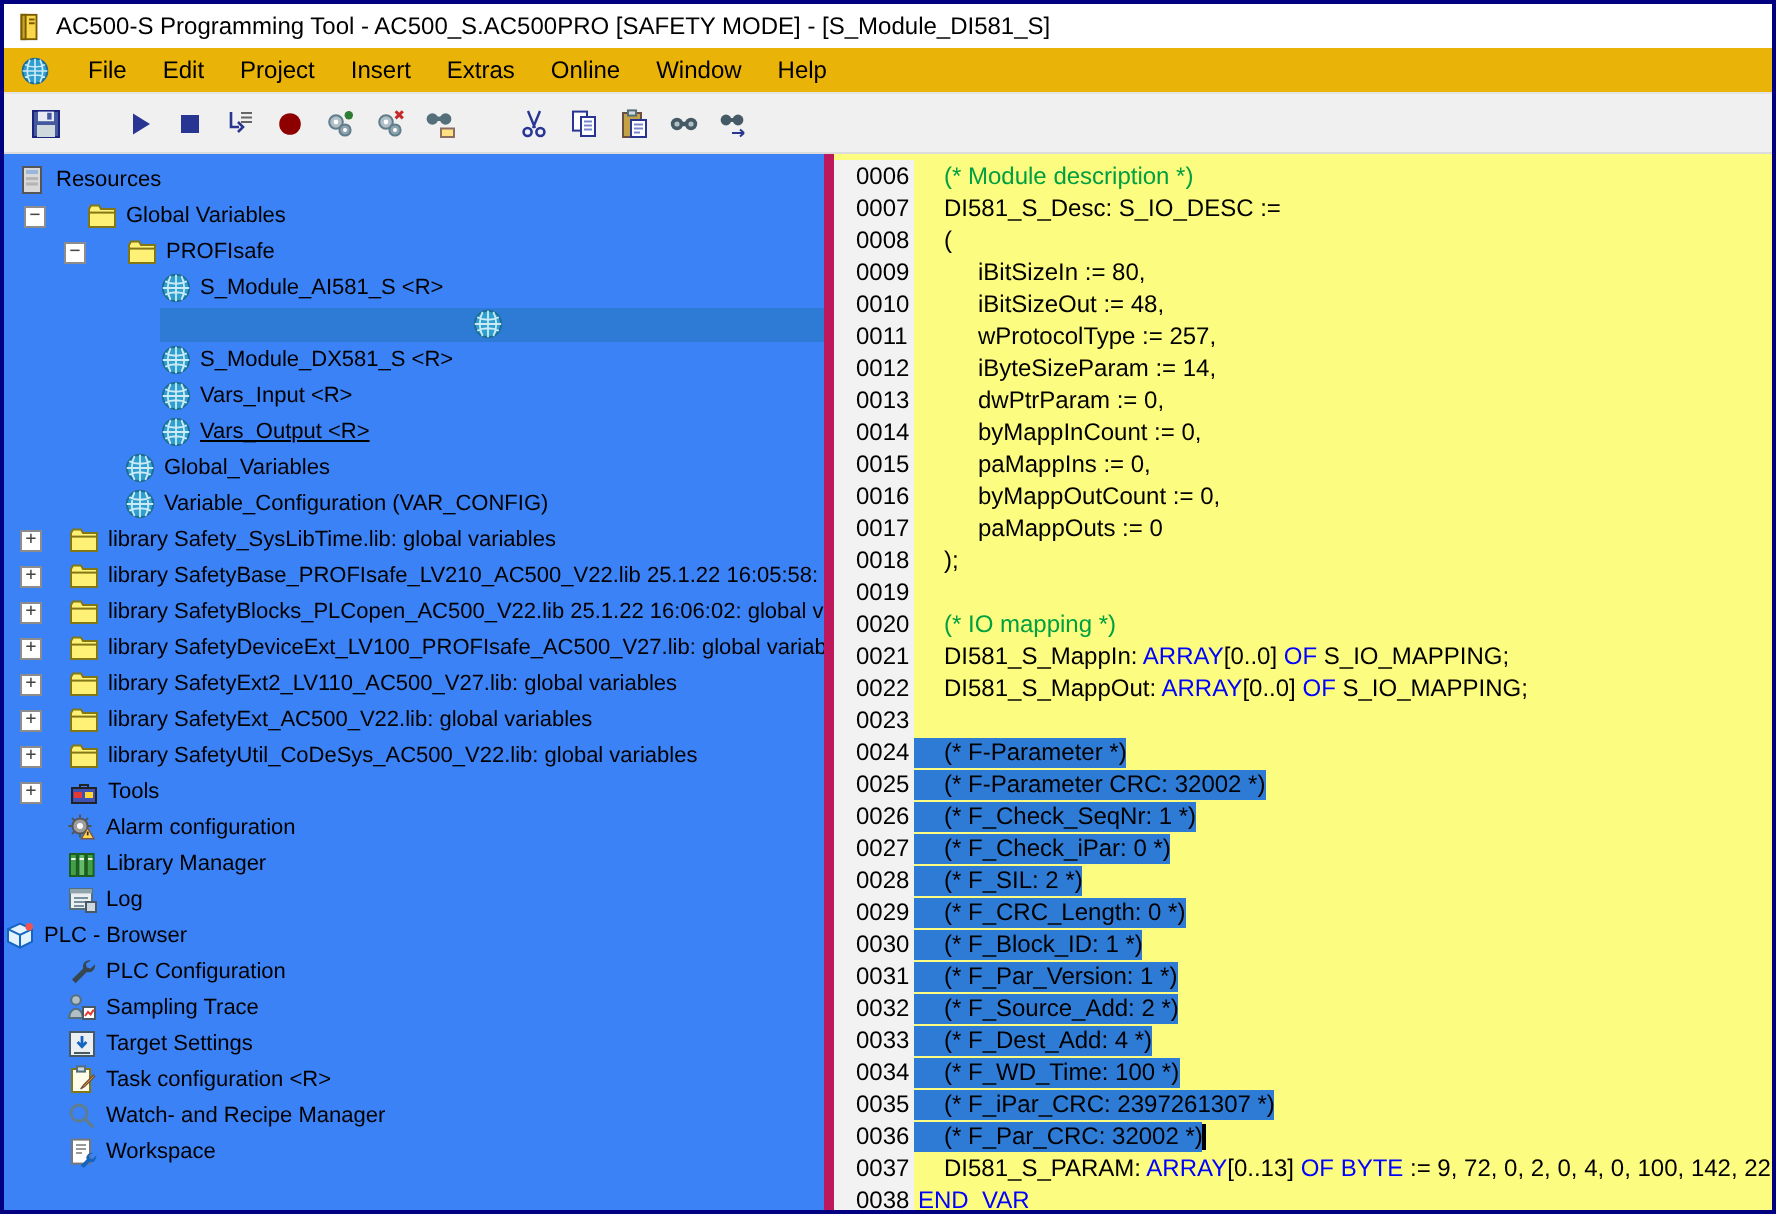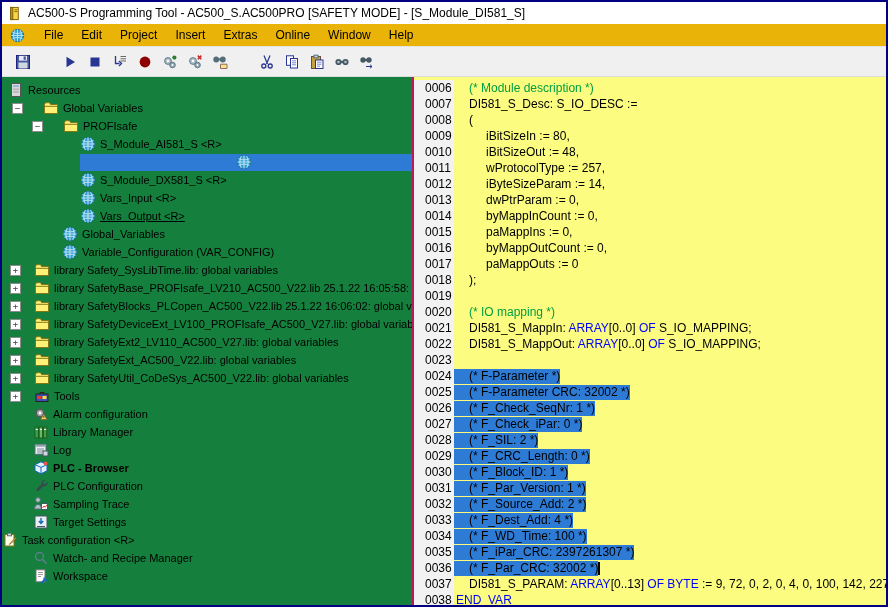--- a/index.html
+++ b/index.html
@@ -8,21 +8,21 @@
   .titlebar .ticn{width:15px;height:15px;margin-right:6px;flex:0 0 auto;}
   .title-text{font-size:12px;color:#000;white-space:nowrap;}
   .menubar{height:22px;display:flex;align-items:center;background:#eab308;padding-left:8px;}
   .menu-globe{width:15px;height:15px;margin-right:10px;flex:0 0 auto;}
   .menu-item{font-size:12px;color:#000;padding:2px 9px;cursor:default;}
   .toolbar{height:29px;background:#f0f0f0;display:flex;align-items:center;padding-left:10px;border-top:1px solid #e4e4e4;}
   .tgroup{display:flex;align-items:center;margin-right:22px;}
   .tool{width:22px;height:22px;display:flex;align-items:center;justify-content:center;margin-right:3px;}
   .tool svg{width:16px;height:16px;}
   .main{display:flex;height:530px;border-top:1px solid #dcdcdc;}
-  .tree{width:410px;flex:0 0 410px;background:#15803d;overflow:hidden;padding-top:4px;border-right:2px solid #be185d;}
+  .tree{width:410px;flex:0 0 410px;background:#3b82f6;overflow:hidden;padding-top:4px;border-right:5px solid #be185d;}
   .trow{height:18px;display:flex;align-items:center;white-space:nowrap;font-size:11px;color:#000;}
   .exp{flex:0 0 auto;width:9px;height:9px;box-sizing:content-box;border:1px solid #8c8c8c;background:#fff;
        font:9px/9px "DejaVu Sans Mono",monospace;text-align:center;color:#444;}
   .ticon{flex:0 0 auto;width:16px;height:16px;margin-right:4px;}
   .ticon svg{width:16px;height:16px;display:block;}
   .hlwrap{display:flex;align-items:center;flex:1;min-width:0;height:17px;}
   .hlwrap.sel{background:var(--sel-col,#2e7bd6);flex-direction:column;}
   .hlwrap.sel .tlabel{color:#fff;}
   .tlabel{padding:1px 3px 1px 0;overflow:hidden;}
   .editor{flex:1;background:var(--editor-bg,#fcfc80);overflow:hidden;padding-top:3px;cursor:text;}
@@ -416,21 +416,21 @@
               <svg viewBox="0 0 16 16">
                 <rect x="2" y="2.5" width="11" height="10" fill="#eceff1" stroke="#546e7a"></rect>
                 <rect x="2" y="2.5" width="11" height="2.2" fill="#90a4ae"></rect>
                 <path d="M4 7h7M4 9h7M4 11h5" stroke="#78909c"></path>
                 <rect x="10" y="9" width="5" height="5" fill="#cfd8dc" stroke="#455a64"></rect>
               </svg>
             </span>
             <span class="tlabel">Log</span>
           </span>
         </div>
-        <div class="trow" style="padding-left: 31px; font-weight: bold;">
+        <div class="trow" style="">
           <span class="hlwrap">
             <span class="ticon">
               <svg viewBox="0 0 16 16">
                 <path d="M8 1.8l6 2.8v6.2L8 13.8 2 10.8V4.6z" fill="#e3f2fd" stroke="#1565c0"></path>
                 <path d="M2 4.6l6 2.8 6-2.8M8 7.4v6.4" fill="none" stroke="#1565c0"></path>
                 <circle cx="12.6" cy="3.4" r="1.9" fill="#ef5350"></circle>
               </svg>
             </span>
             <span class="tlabel">PLC - Browser</span>
           </span>
@@ -463,21 +463,21 @@
             <span class="ticon">
               <svg viewBox="0 0 16 16">
                 <rect x="2" y="2" width="12" height="12" fill="#eceff1" stroke="#455a64"></rect>
                 <path d="M8 4v5M5.8 7l2.2 2.4L10.2 7" fill="none" stroke="#1565c0" stroke-width="1.4"></path>
                 <path d="M4 12.5h8" stroke="#455a64"></path>
               </svg>
             </span>
             <span class="tlabel">Target Settings</span>
           </span>
         </div>
-        <div class="trow" style="">
+        <div class="trow" style="padding-left: 31px;">
           <span class="hlwrap">
             <span class="ticon">
               <svg viewBox="0 0 16 16">
                 <rect x="3" y="2.5" width="9" height="11.5" fill="#fffde7" stroke="#827717"></rect>
                 <rect x="5.5" y="1.2" width="4" height="2.6" fill="#cfd8dc" stroke="#546e7a"></rect>
                 <path d="M13.8 5.5l-5 5-1.5 2 2-1.2 5-5z" fill="#ffb300" stroke="#6d4c41" stroke-width=".6"></path>
               </svg>
             </span>
             <span class="tlabel">Task configuration &lt;R&gt;</span>
           </span>

